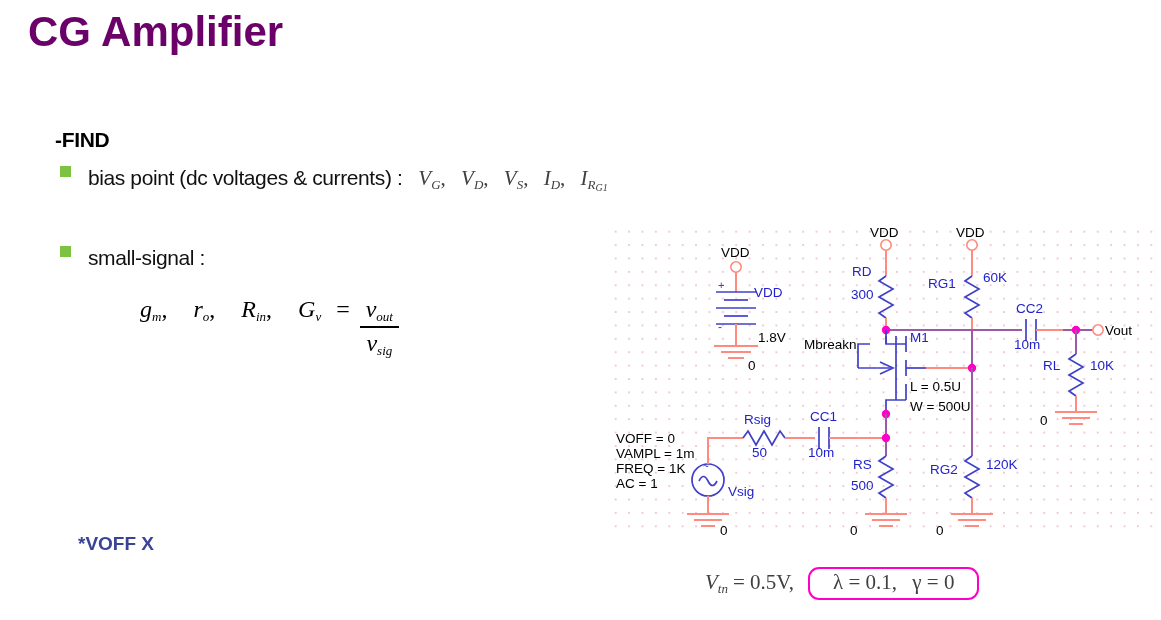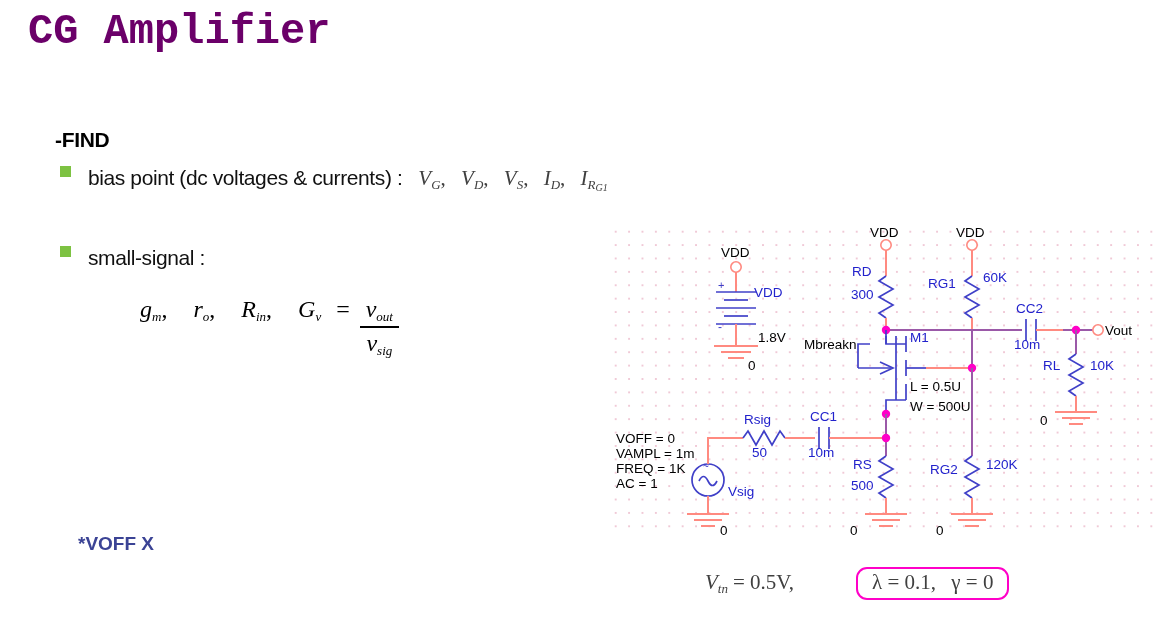--- a/index.html
+++ b/index.html
@@ -6,21 +6,21 @@
   body{
     width:1161px;height:620px;background:#ffffff;position:relative;
     font-family:"Liberation Sans", sans-serif;
     -webkit-font-smoothing:antialiased;overflow:hidden;
   }
   .slide{position:absolute;inset:0;}
 
   
   #title{
     position:absolute;left:28px;top:8px;
-    font-family:Liberation Mono, monospace;
+    font-family:Liberation Sans, sans-serif;
     font-weight:bold;font-size:42px;color:#6b0069;letter-spacing:0px;
     white-space:nowrap;
   }
 
   
   #find{
     position:absolute;left:55px;top:128px;
     font-weight:bold;font-size:21px;color:#000;letter-spacing:-0.3px;
   }
 
@@ -60,26 +60,26 @@
   
   #clme{
     position:absolute;left:78px;top:533px;
     font-weight:bold;font-size:19px;color:#3b4395;letter-spacing:0px;
   }
 
   
   #params{
     position:absolute;left:705px;top:567px;
     font-family:"Liberation Serif", serif;font-size:21px;color:#000;
-    display:flex;align-items:center;white-space:nowrap;gap:48px;
+    display:flex;align-items:center;white-space:nowrap;
   }
   #params .seg{margin-right:14px;}
   #boxed{
     border:2.5px solid #ff00c8;border-radius:11px;
-    padding:2px 14px 4px;display:inline-block;line-height:1.1;
+    padding:2px 23px 4px;display:inline-block;line-height:1.1;
   }
 
   
   #schem{
     position:absolute;left:608px;top:224px;width:553px;height:312px;
     background-image:radial-gradient(#f0c9d6 0.9px, transparent 1px);
     background-size:13.4px 13.4px;background-position:1px 1px;
   }
   #schem svg{position:absolute;left:0;top:0;}
   .wire-r{stroke:#ff8a80;stroke-width:2;fill:none;}

